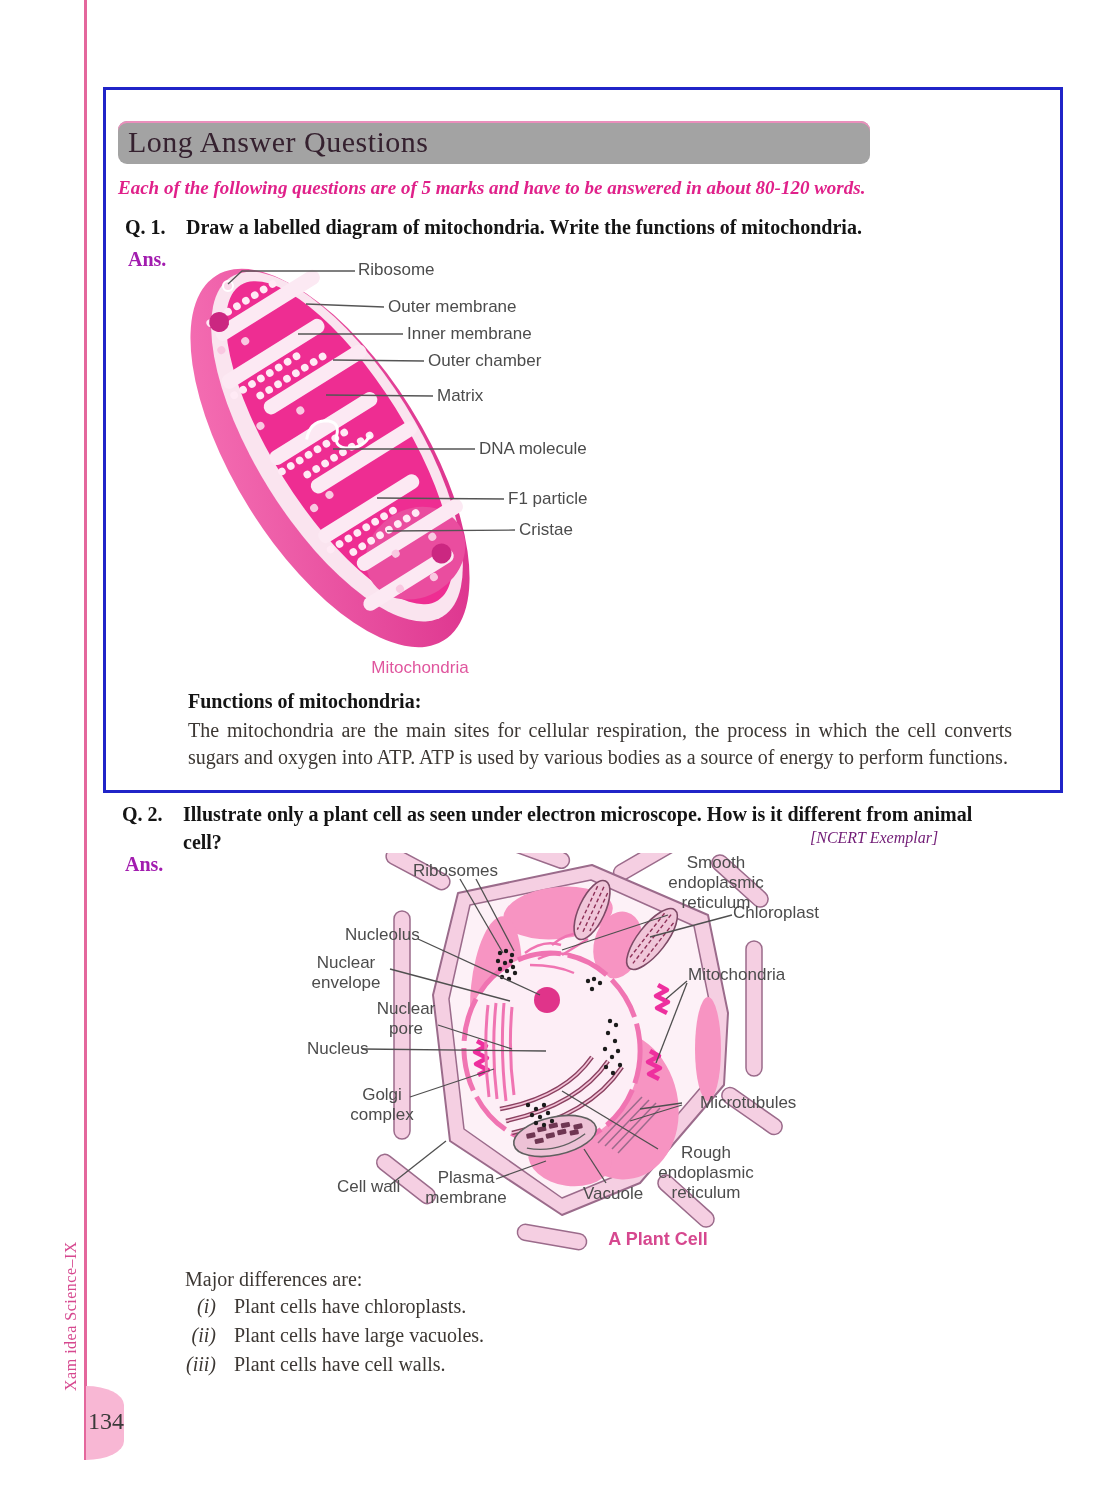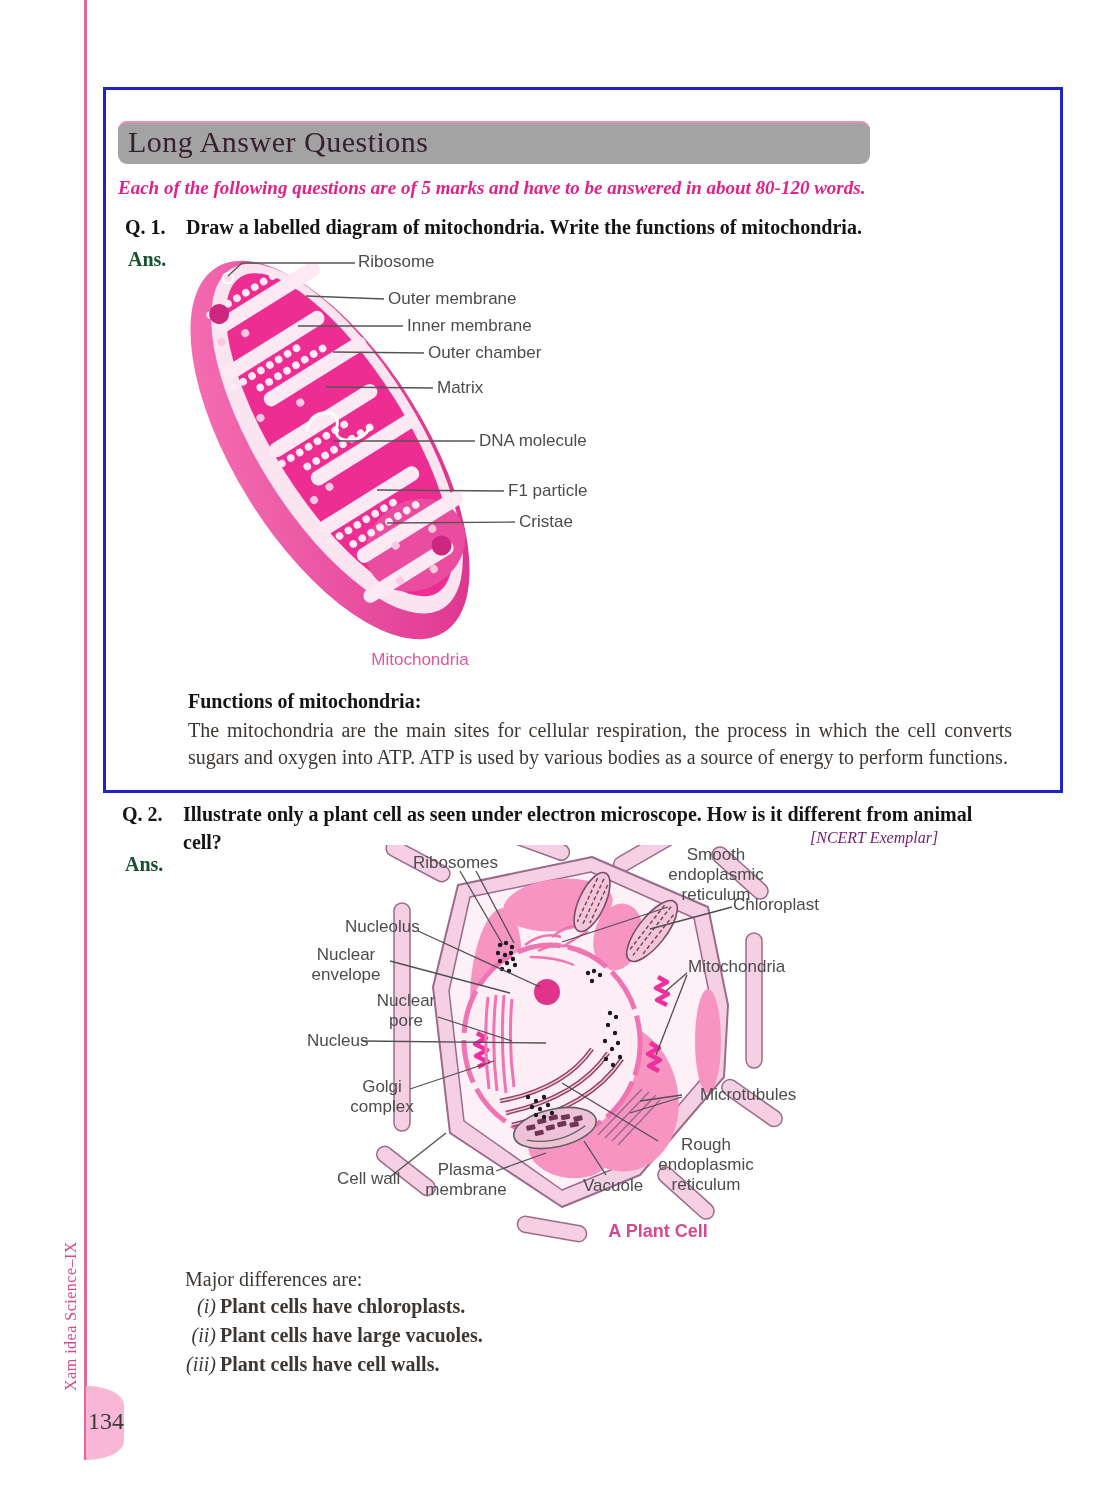--- a/index.html
+++ b/index.html
@@ -17,39 +17,39 @@
 
   
   .qbox{position:absolute;left:103px;top:87px;width:954px;height:700px;border:3px solid #2024c8;
         background:#fff;overflow:hidden;}
   .hdr-bar{position:absolute;left:12px;top:31px;width:752px;height:43px;background:#a3a3a3;
         border-radius:9px;box-shadow:inset 0 2px 0 #eb8fbc;}
   .hdr-bar span{display:block;padding:4px 0 0 10px;font-size:30px;color:#35212f;letter-spacing:.5px;}
   .instruction{position:absolute;left:12px;top:87px;width:920px;font-size:19px;font-weight:bold;
         font-style:italic;color:#e0218a;}
   .qrow{font-size:20px;font-weight:bold;color:#141414;}
-  .ans{font-size:20px;font-weight:bold;color:#14532d;}
+  .ans{font-size:20px;font-weight:bold;color:#a21caf;}
   .body-par{font-size:20px;color:#3c3733;line-height:27px;text-align:justify;}
   .fn-head{font-size:20px;font-weight:bold;color:#141414;}
 
   
-  .fig{position:absolute;}
+  .fig{position:absolute;margin-top:8px;}
   .lbl{position:absolute;font-family:"Liberation Sans",sans-serif;font-size:17px;line-height:20px;
        color:#4c4c4c;white-space:nowrap;}
   .lbl.wrap{white-space:normal;text-align:center;}
   .fig-cap1{position:absolute;left:110px;top:404px;width:280px;text-align:center;
        font-family:"Liberation Sans",sans-serif;font-size:17px;color:#e0569e;}
   .fig-cap2{position:absolute;left:0;top:376px;width:716px;text-align:center;
        font-family:"Liberation Sans",sans-serif;font-size:18px;font-weight:bold;color:#d6488f;}
 
   
   .ncert{font-size:16px;font-style:italic;color:#701a75;text-align:left;}
   .diff-item{position:absolute;font-size:20px;color:#3c3733;}
   .diff-item .num{display:inline-block;width:38px;text-align:right;font-style:italic;}
-  .diff-item .txt{margin-left:4px;font-weight:bold;}
+  .diff-item .txt{margin-left:18px;}
 </style>
 </head>
 <body>
 
 <div class="page">
 
   <div class="side-line"></div>
   <div class="book-title">Xam idea Science–IX</div>
   <div class="page-disc"></div>
   <div class="page-num">134</div>

